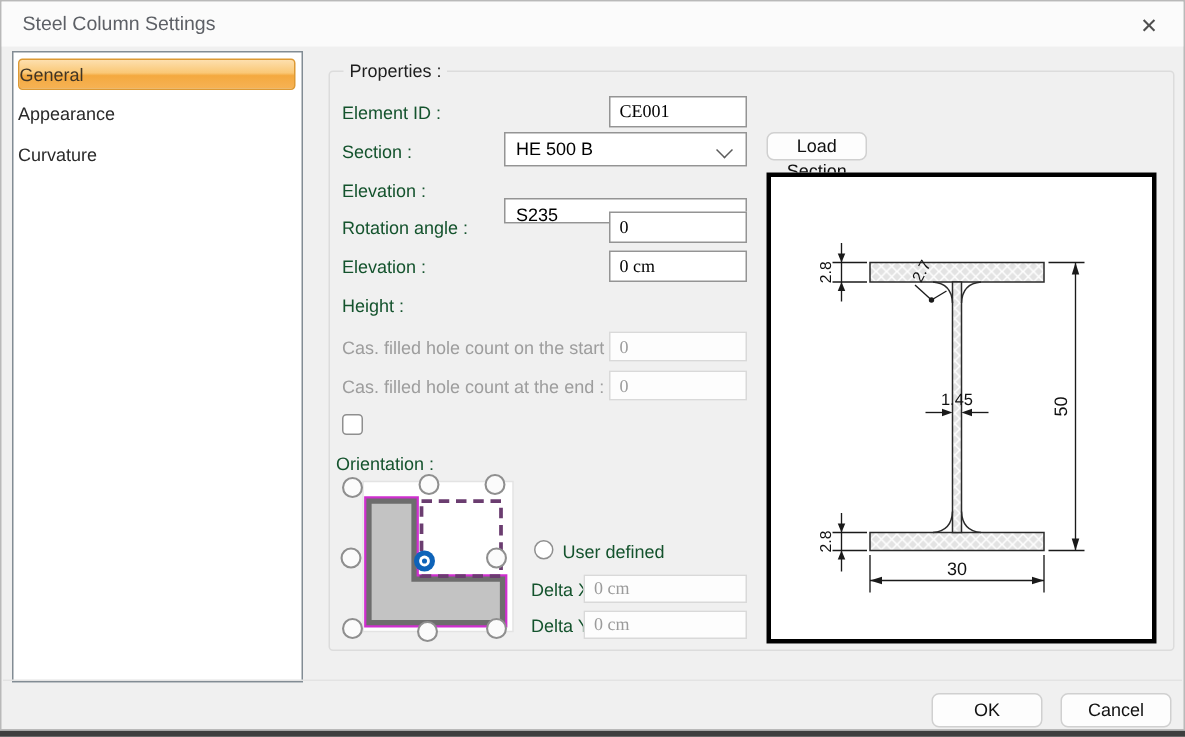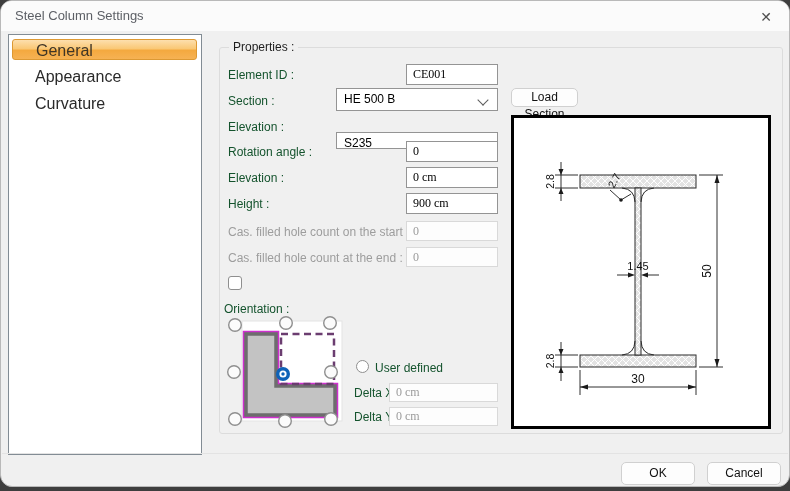--- a/index.html
+++ b/index.html
@@ -1,22 +1,22 @@
 <!DOCTYPE html>
 <html><head>
 <meta charset="utf-8">
 <style>
   html,body{margin:0;padding:0;width:790px;height:491px;background:#3e3e3e;font-family:"Liberation Sans",sans-serif;}
   *{box-sizing:border-box;}
-  .window{position:absolute;left:0;top:0;width:790px;height:487px;background:#f0f0f0;border:1px solid #b9b9b9;border-radius:12px;overflow:hidden;}
+  .window{position:absolute;left:0;top:0;width:790px;height:487px;background:#f0f0f0;border:1px solid #b9b9b9;border-radius:0;overflow:hidden;}
   .titlebar{position:absolute;left:0;top:0;right:0;height:30px;background:#fbfbfb;}
   .title{position:absolute;left:14px;top:7px;font-size:13px;color:#5d6066;}
   .closebtn{position:absolute;right:12px;top:5px;width:22px;height:22px;text-align:center;line-height:22px;font-size:14px;color:#4f4f4f;cursor:default;}
   .listbox{position:absolute;left:7px;top:33px;width:194px;height:421px;background:#ffffff;border:1px solid #828c94;}
-  .li{position:absolute;left:3px;width:185px;height:21px;font-size:16px;color:#2a2a2a;line-height:21px;padding-left:23px;}
+  .li{position:absolute;left:3px;width:185px;height:21px;font-size:12px;color:#2a2a2a;line-height:21px;}
   .li.sel{background:linear-gradient(180deg,#fddfae 0%,#fac876 45%,#f4a93f 55%,#f6b254 100%);border:1px solid #dd9933;border-radius:3px;color:#3f3526;}
   .grp{position:absolute;left:218px;top:46px;width:564px;height:387px;border:1px solid #dcdcdc;border-radius:3px;}
   .grp-label{position:absolute;left:9px;top:-8px;background:#f0f0f0;padding:0 4px;font-size:12px;color:#1e1e1e;}
   .flabel{position:absolute;font-size:12px;color:#14532d;white-space:nowrap;}
   .flabel.dis{color:#9d9d9d;}
   .tinput{position:absolute;border:1px solid #949494;background:#fff;font-size:12px;padding:0 6px;color:#000;font-family:Liberation Serif, serif;outline:none;}
   .tinput:disabled{border-color:#d9d9d9;color:#9b9b9b;background:#fdfdfd;}
   .combo{position:absolute;border:1px solid #949494;background:#fff;}
   .combo .val{position:absolute;left:7px;top:3px;font-size:12px;color:#000;}
   .chev{position:absolute;right:10px;top:7px;width:8px;height:8px;border-left:1.4px solid #5c5c5c;border-bottom:1.4px solid #5c5c5c;transform:rotate(-45deg);transform-origin:center;}
@@ -62,21 +62,20 @@
     <span class="chev"></span>
   </div>
 
   <div class="flabel" style="left:227px;top:144px;">Rotation angle :</div>
   <input class="tinput" style="left: 405px; top: 140px; width: 92px; height: 21px;" value="0">
 
   <div class="flabel" style="left:227px;top:170px;">Elevation :</div>
   <input class="tinput" style="left: 405px; top: 166px; width: 92px; height: 21px;" value="0 cm">
 
   <div class="flabel" style="left:227px;top:196px;">Height :</div>
-  <input class="tinput" style="left: 405px; top: 192px; width: 92px; height: 21px;" value="900 cm">
 
   <div class="flabel dis" style="left:227px;top:224px;">Cas. filled hole count on the start :</div>
   <input class="tinput" disabled="" style="left: 405px; top: 220px; width: 92px; height: 20px;" value="0">
 
   <div class="flabel dis" style="left:227px;top:250px;">Cas. filled hole count at the end :</div>
   <input class="tinput" disabled="" style="left: 405px; top: 246px; width: 92px; height: 20px;" value="0">
 
   <div class="cb"></div>
 
   <div class="flabel" style="left:223px;top:301px;text-align:right;">Orientation :</div>

